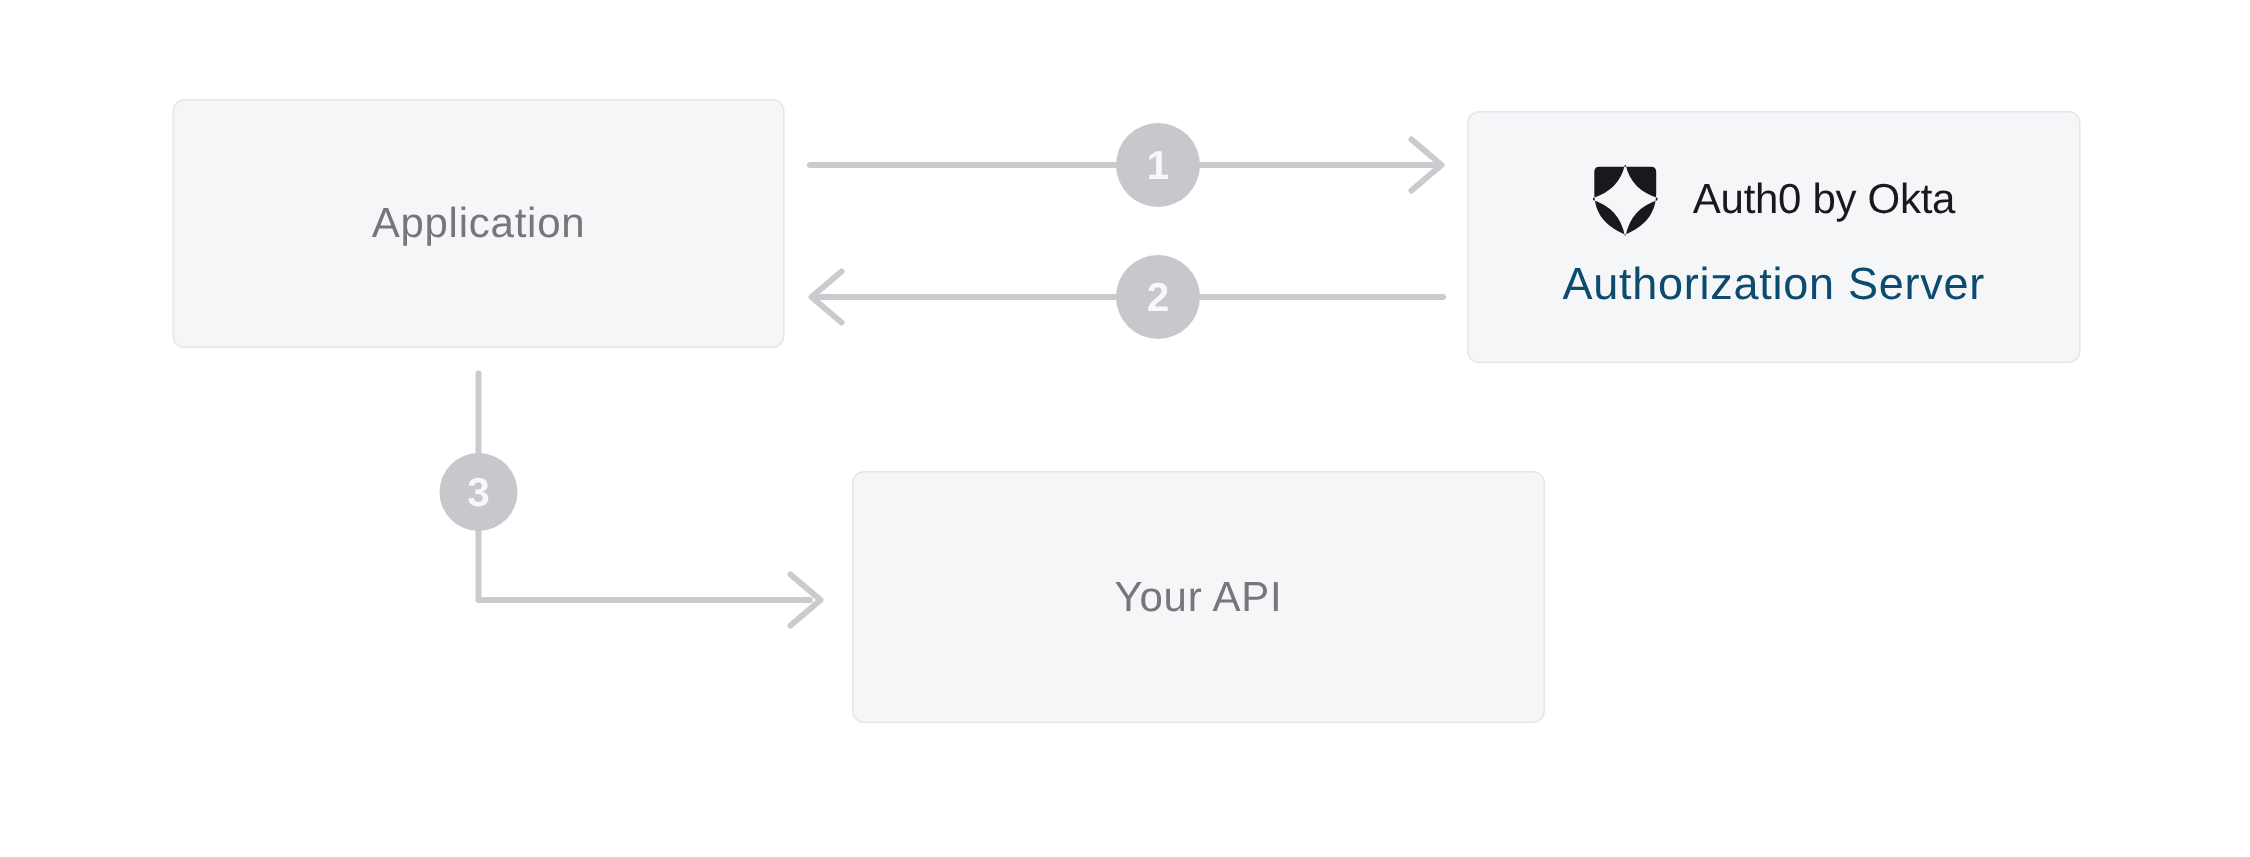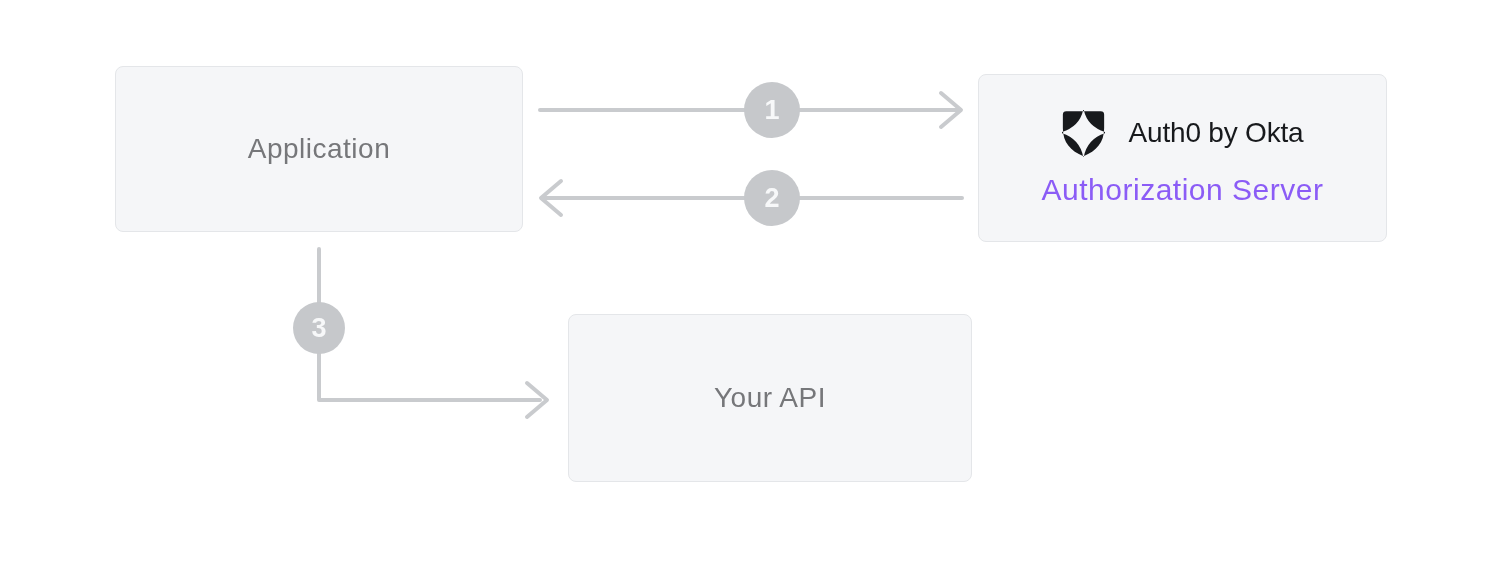--- a/index.html
+++ b/index.html
@@ -35,37 +35,37 @@
   }
   .node-label {
     color: #76777a;
     font-size: 28px;
     line-height: 44px;
     letter-spacing: 0.5px;
     text-align: center;
   }
   .node-application { left: 115px; top: 66px;  width: 408px; height: 166px; }
   .node-auth       { left: 978px; top: 74px;  width: 409px; height: 168px; }
-  .node-api        { left: 568px; top: 314px; width: 404px; height: 168px; }
+  .node-api        { left: 568px; top: 314px; width: 462px; height: 168px; }
 
   .logo-row {
     display: flex;
     align-items: center;
     gap: 24px;
     margin-bottom: 16px;
   }
   .logo-mark svg { display: block; }
   .logo-text {
     color: #17191c;
     font-size: 28px;
     font-weight: 500;
     letter-spacing: -0.2px;
   }
   .auth-label {
-    color: #8b5cf6;
+    color: #0c4a6e;
     font-size: 30px;
     letter-spacing: 0.5px;
   }
 
   .step-badge {
     position: absolute;
     border-radius: 50%;
     background: #c6c8cb;
     display: flex;
     align-items: center;

